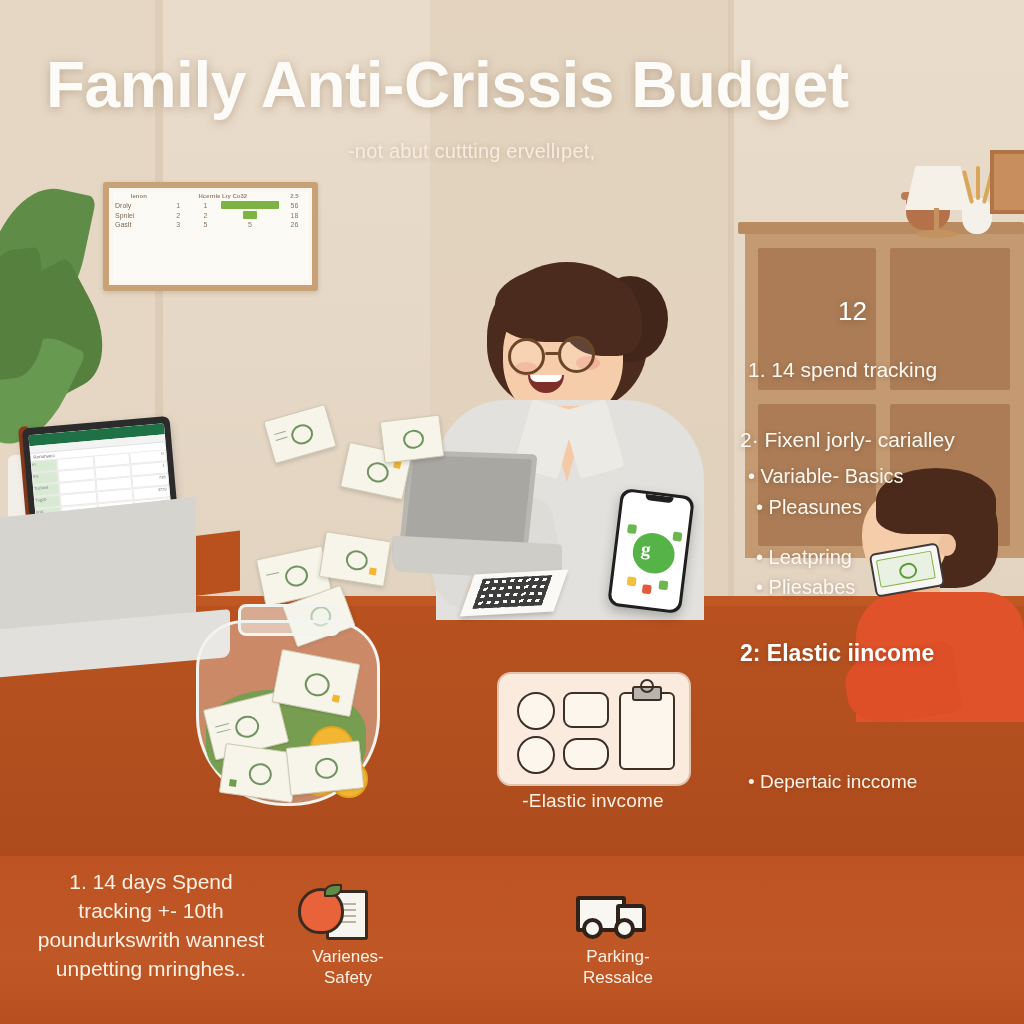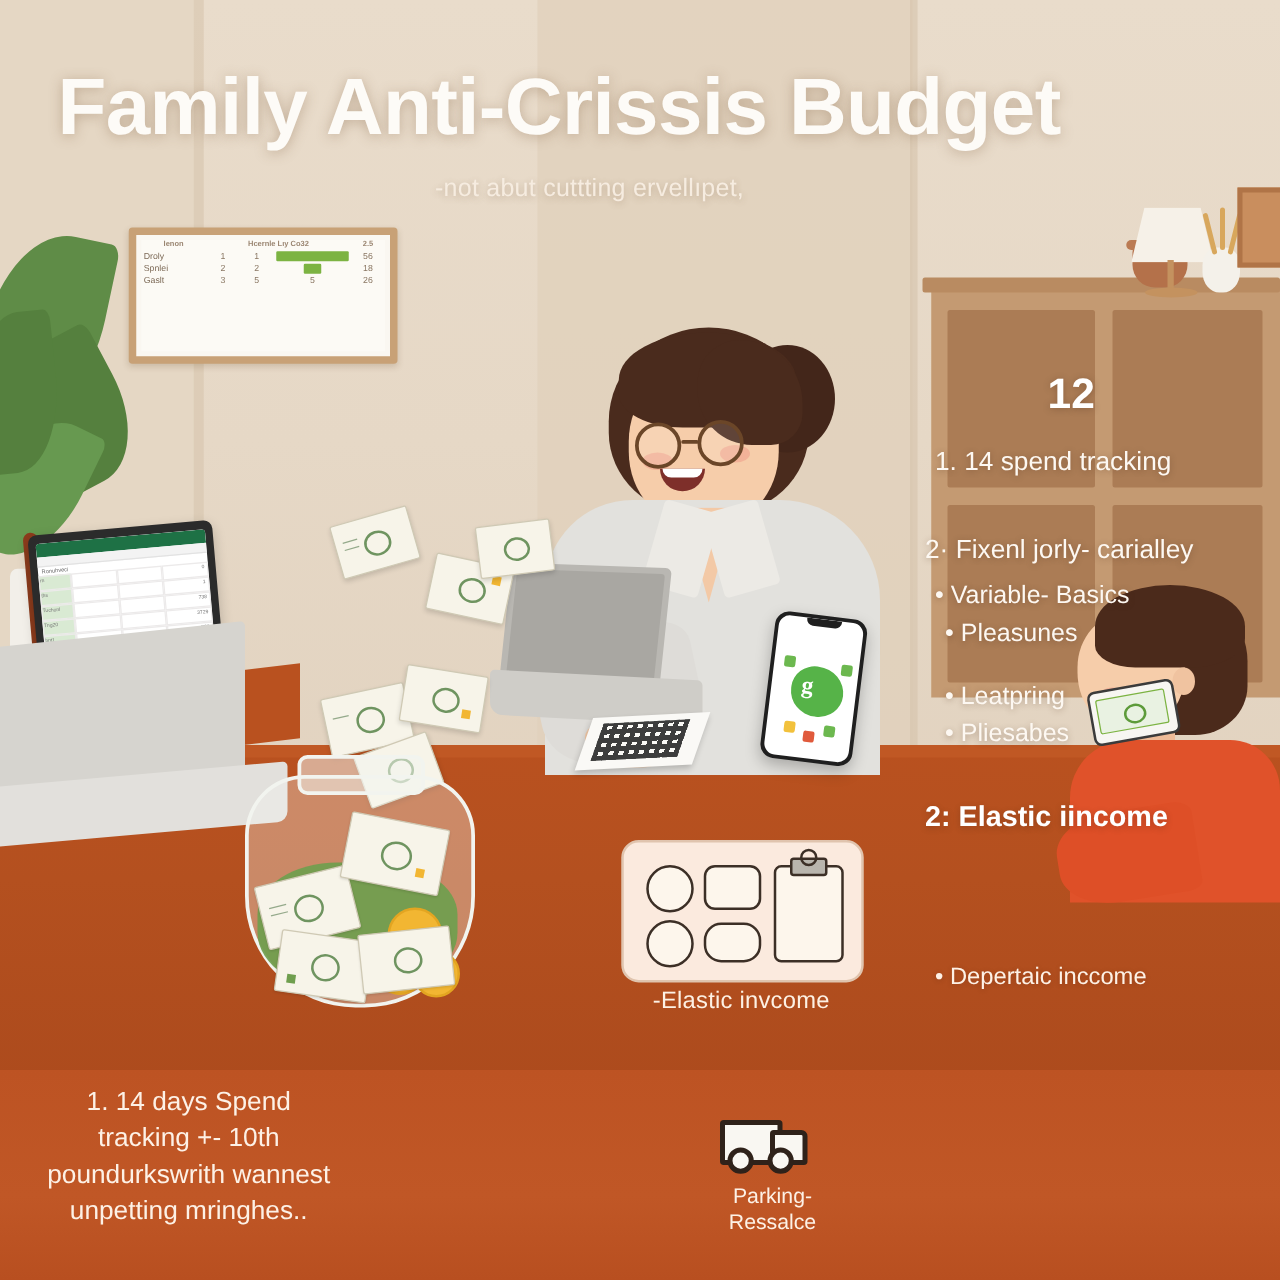--- a/index.html
+++ b/index.html
@@ -175,21 +175,21 @@
   .cc-caption{position:absolute;left:470px;top:790px;width:246px;text-align:center;
         color:#fdf1e4;font-size:19px;letter-spacing:.2px;}
 
   
   .title{position:absolute;left:46px;top:52px;width:940px;color:#fdfbf7;
         font-size:64px;font-weight:700;letter-spacing:-.5px;line-height:1.05;
         text-shadow:0 2px 10px rgba(120,85,55,.35);}
   .subtitle{position:absolute;left:300px;top:140px;width:560px;color:#f6ece0;
         font-size:20px;letter-spacing:.2px;text-shadow:0 1px 6px rgba(120,85,55,.3);margin-left:48px;}
 
-  .num-12{position:absolute;left:838px;top:296px;color:#ffffff;font-size:34px;font-weight:700;
+  .num-12{position:absolute;left:838px;top:296px;color:#ffffff;font-size:26px;font-weight:400;
         text-shadow:0 1px 6px rgba(80,50,30,.35);}
 
   .rc-h1{position:absolute;left:748px;top:358px;color:#fdf8f2;font-size:21px;
         text-shadow:0 1px 5px rgba(80,50,30,.35);}
   .rc-h2{position:absolute;left:740px;top:428px;color:#fdf8f2;font-size:21px;
         text-shadow:0 1px 5px rgba(80,50,30,.35);}
   .rc-li{position:absolute;color:#fdf8f2;font-size:20px;text-shadow:0 1px 5px rgba(80,50,30,.35);}
 
   .sec2-h{position:absolute;left:740px;top:640px;color:#ffffff;font-size:23px;font-weight:700;
         text-shadow:0 1px 5px rgba(80,40,20,.3);}
@@ -490,20 +490,34 @@
   <div class="rc-li" style="left:756px;top:546px;">•&nbsp;<span>Leatpring</span></div>
   <div class="rc-li" style="left:756px;top:576px;">•&nbsp;<span>Pliesabes</span></div>
 
   <div class="sec2-h">2: Elastic iincome</div>
   <div class="sec2-li" style="left:748px;top:770px;width:250px;">
     •&nbsp;<span>Depertaic inccome</span>
   </div>
 
   <div class="bl-block">1.  14 days Spend tracking +- 10th poundurkswrith wannest unpetting mringhes..</div>
 
+  <div class="icon-col" style="left:288px;top:884px;">
+    <div style="position:relative;height:56px;">
+      <div class="notepad">
+        <div class="np-line" style="top:10px;"></div>
+        <div class="np-line" style="top:16px;"></div>
+        <div class="np-line" style="top:22px;"></div>
+        <div class="np-line" style="top:28px;"></div>
+      </div>
+      <div class="apple"></div>
+      <div class="apple-leaf"></div>
+    </div>
+    <div class="icon-lab" style="white-space:pre-line;">Varienes-
+Safety</div>
+  </div>
 
 
   <div class="icon-col" style="left:558px;top:884px;">
     <div style="position:relative;height:56px;">
       <div class="truck-body"></div>
       <div class="truck-cab"></div>
       <div class="truck-wheel" style="left:24px;top:34px;"></div>
       <div class="truck-wheel" style="left:56px;top:34px;"></div>
     </div>
     <div class="icon-lab" style="white-space:pre-line;">Parking-

